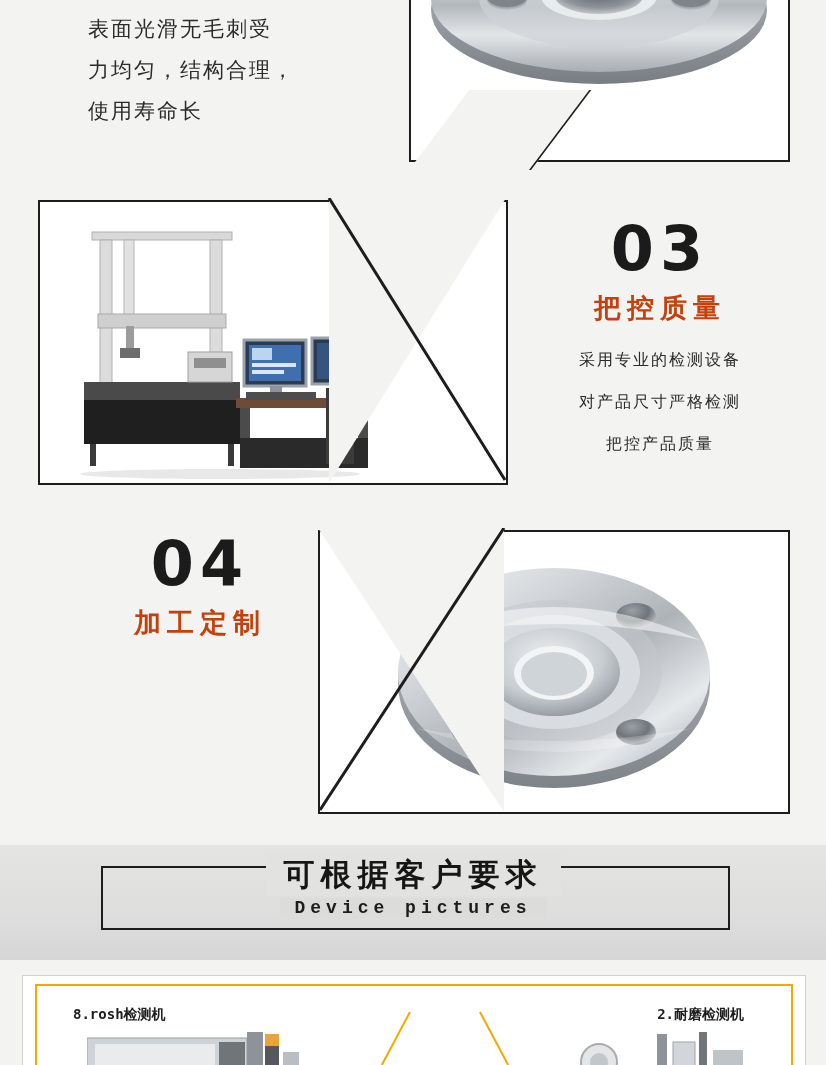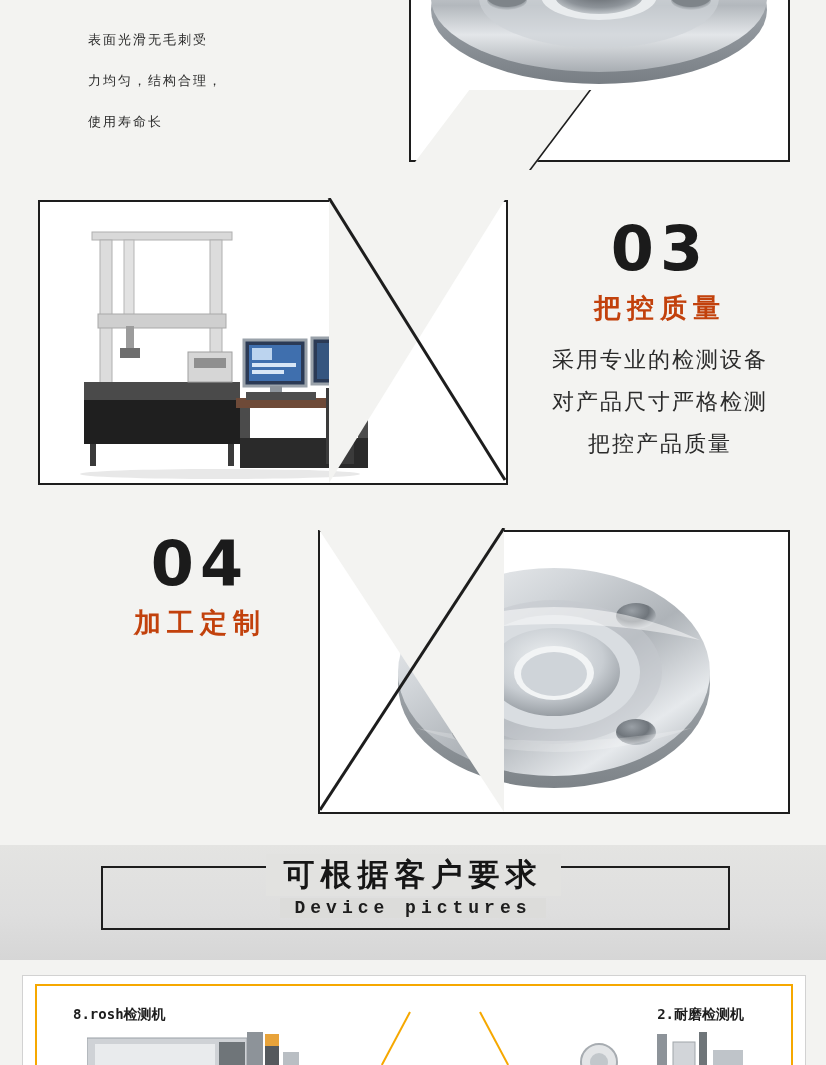--- a/index.html
+++ b/index.html
@@ -25,23 +25,23 @@
   
   .sec02 {
     position: absolute;
     left: 0; top: 0;
     width: 826px;
     height: 165px;
   }
   .sec02-text {
     position: absolute;
     left: 88px;
-    top: 19px;
+    top: 8px;
     width: 300px;
-    font-size: 13px;
+    font-size: 21px;
     line-height: 41px;
     letter-spacing: 2px;
     color: #2b2b2b;
   }
   .sec02-img-frame {
     position: absolute;
     left: 409px;
     top: -120px;
     width: 377px;
     height: 278px;
@@ -105,21 +105,21 @@
   }
   .subtitle {
     font-size: 27px;
     font-weight: bold;
     letter-spacing: 6px;
     color: #c2410c;
     line-height: 46px;
     margin-top: 2px;
   }
   .body-text {
-    font-size: 22px;
+    font-size: 16px;
     line-height: 42px;
     letter-spacing: 2px;
     color: #2b2b2b;
     margin-top: 8px;
   }
   .align-center { text-align: center; }
 
   
   .sec04-text-block {
     position: absolute;

